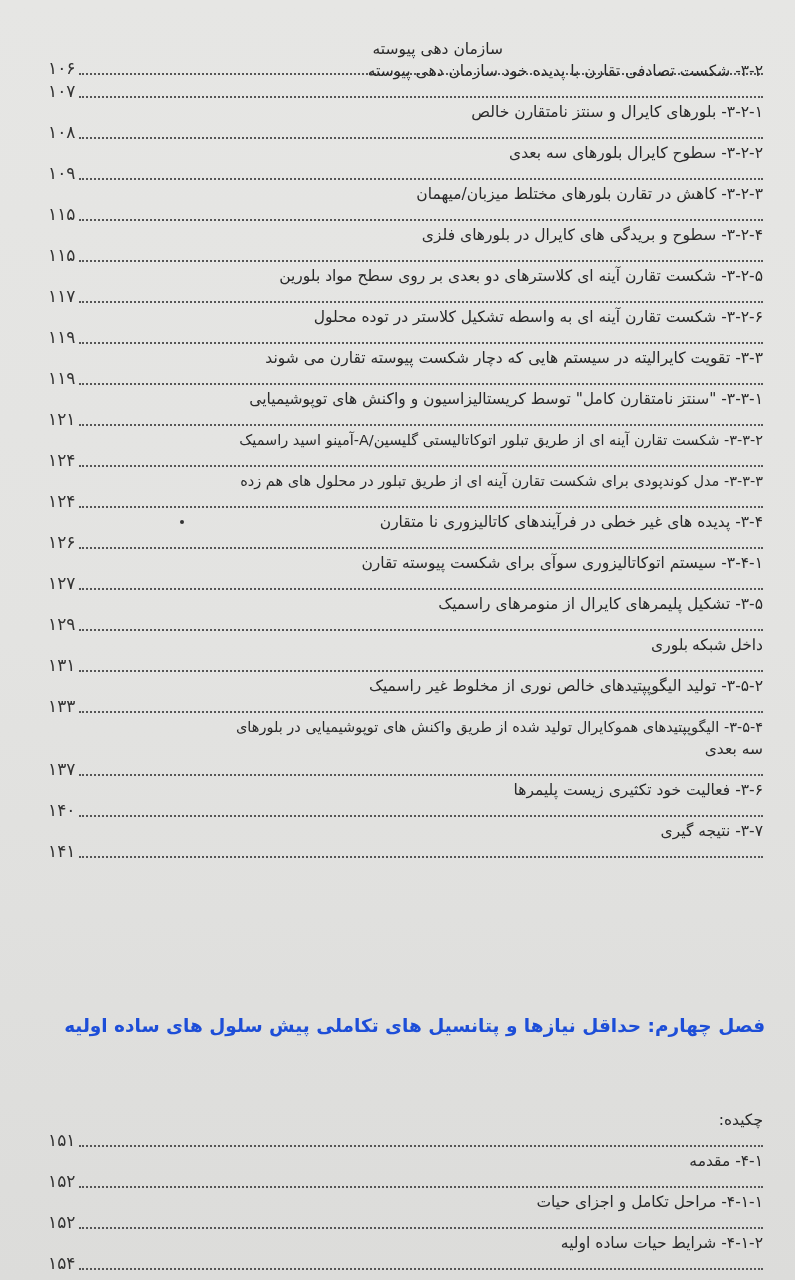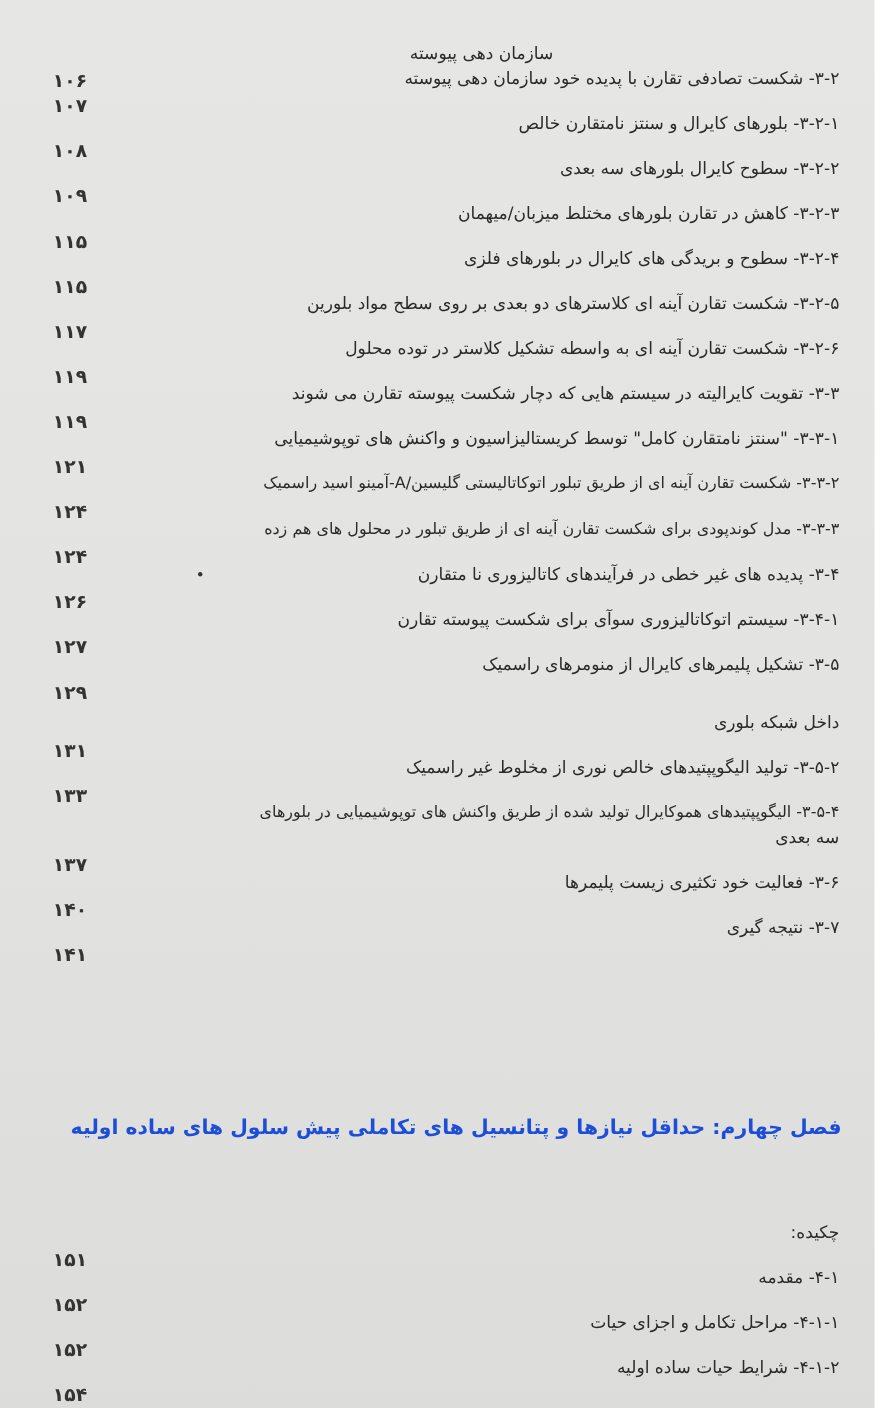--- a/index.html
+++ b/index.html
@@ -6,21 +6,21 @@
   body {
     width:795px; height:1280px; overflow:hidden;
     background: linear-gradient(180deg,#e6e6e4 0%,#e3e3e1 50%,#dcdcda 100%);
     font-family: "DejaVu Sans", sans-serif;
     color:#2a2a2a;
   }
   .page { position:relative; width:795px; height:1280px; }
   .toc { position:absolute; left:48px; right:30px; top:58px; direction:rtl; }
   .entry { font-size:15.5px; }
   .title-line { height:20px; line-height:20px; white-space:nowrap; padding-right:2px; }
-  .num-line { height:21px; line-height:21px; display:flex; flex-direction:column; align-items:flex-end; direction:rtl;font-weight:bold; }
+  .num-line { height:21px; line-height:21px; display:flex; align-items:flex-end; direction:rtl; }
   .num-line .leader { flex:1; height:14px; border-bottom:2px dotted #555; margin:0 2px 4px 4px; }
   .num-line .pg { direction:ltr; font-size:17px; color:#333; order:2; }
   .num-line .leader { order:1; }
   .chapter-title { position:absolute; left:40px; right:30px; top:1010px; direction:rtl; text-align:right;
      font-weight:bold; font-size:18.5px; line-height:32px; color:#1d4ed8; }
   .toc2 { position:absolute; left:48px; right:30px; top:1110px; direction:rtl; }
   .dot { position:absolute; left:180px; top:520px; width:4px; height:4px; background:#333; border-radius:50%; }
 </style>
 </head>
 <body>
@@ -145,21 +145,21 @@
 
     <div class="entry">
       <div class="title-line">۳-۵- تشکیل پلیمرهای کایرال از منومرهای راسمیک</div>
       <div class="num-line">
         <span class="pg">۱۲۹</span>
         <span class="leader"></span>
       </div>
     </div>
 
     <div class="entry">
-      <div class="title-line" style="margin-top:12px;">داخل شبکه بلوری</div>
+      <div class="title-line" style="margin-top:0;font-family:Liberation Serif, serif;">داخل شبکه بلوری</div>
       <div class="num-line">
         <span class="pg">۱۳۱</span>
         <span class="leader"></span>
       </div>
     </div>
 
     <div class="entry">
       <div class="title-line">۳-۵-۲- تولید الیگوپپتیدهای خالص نوری از مخلوط غیر راسمیک</div>
       <div class="num-line">
         <span class="pg">۱۳۳</span>

